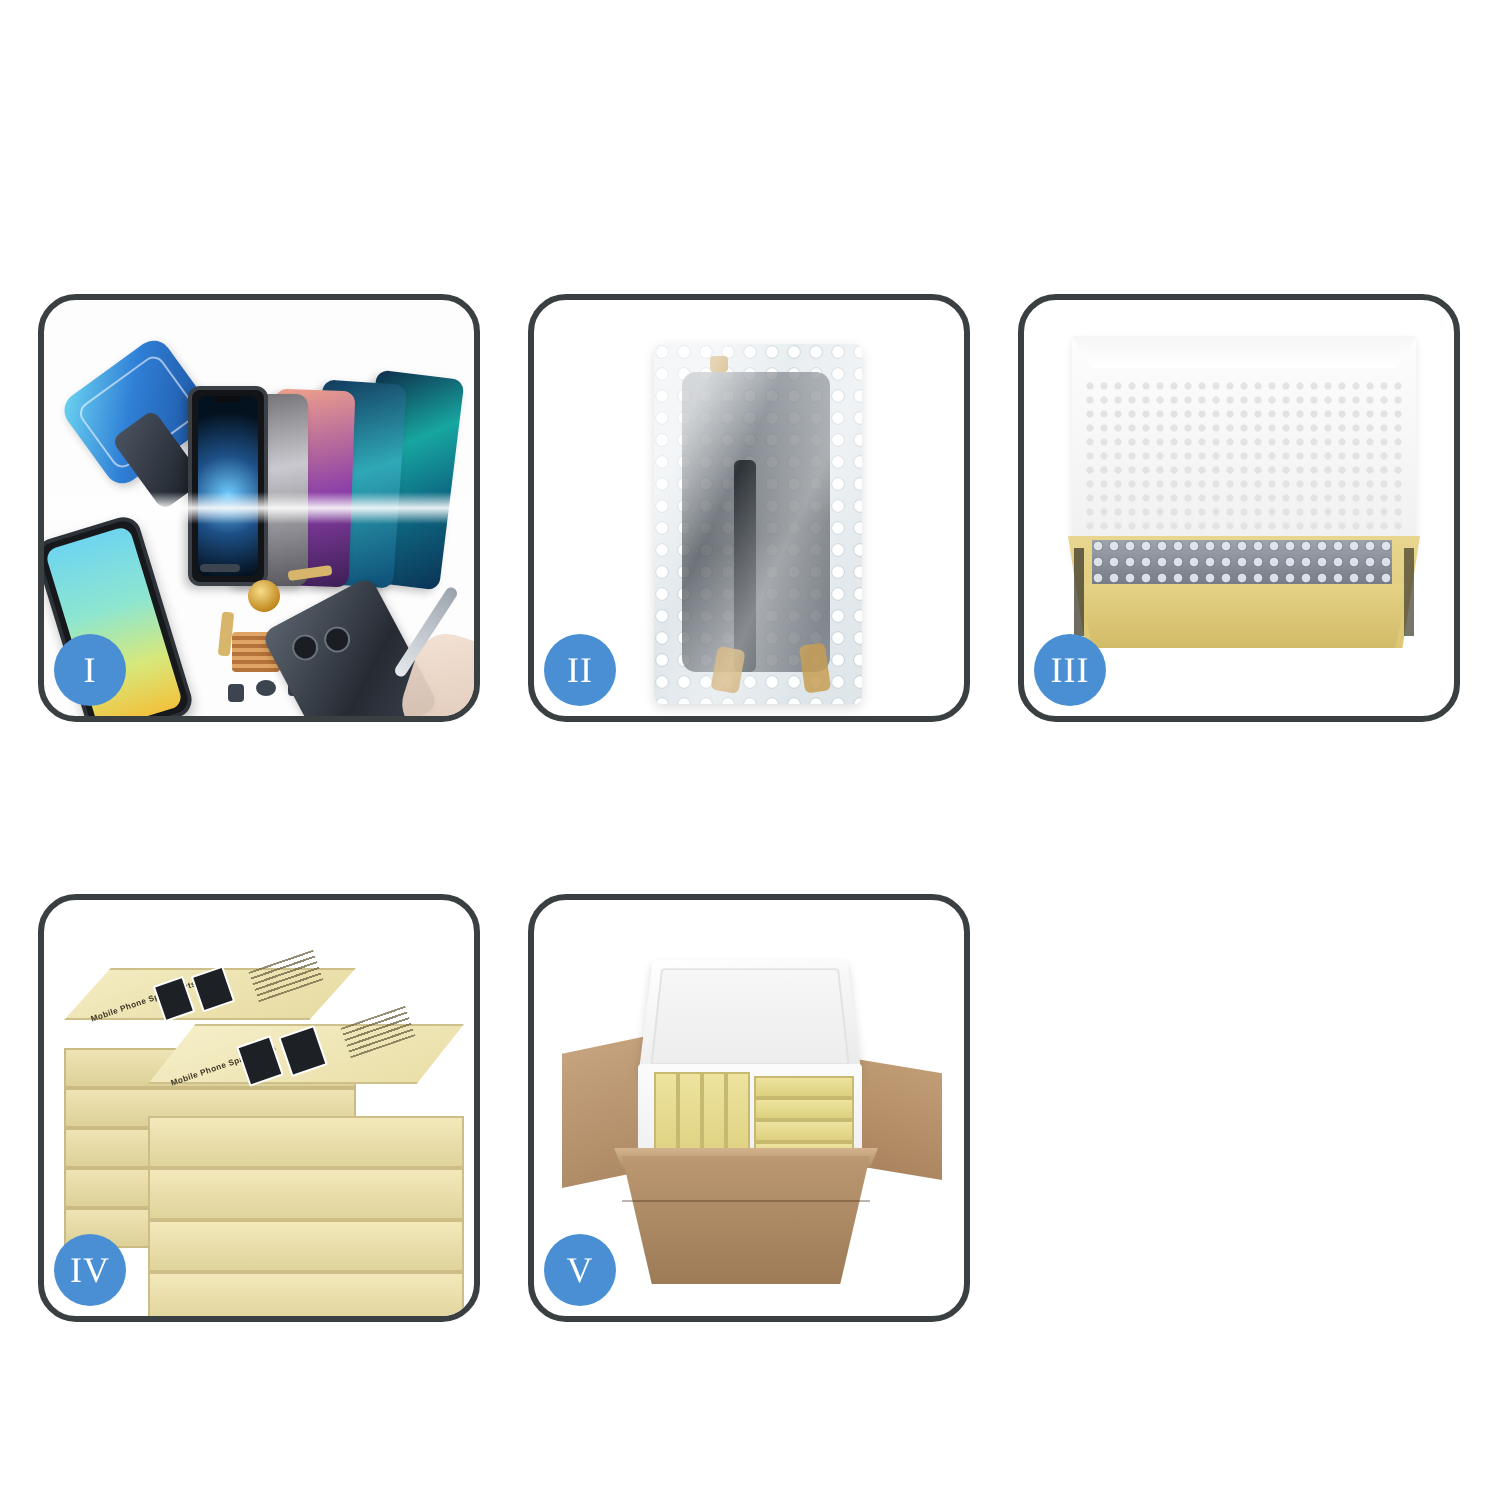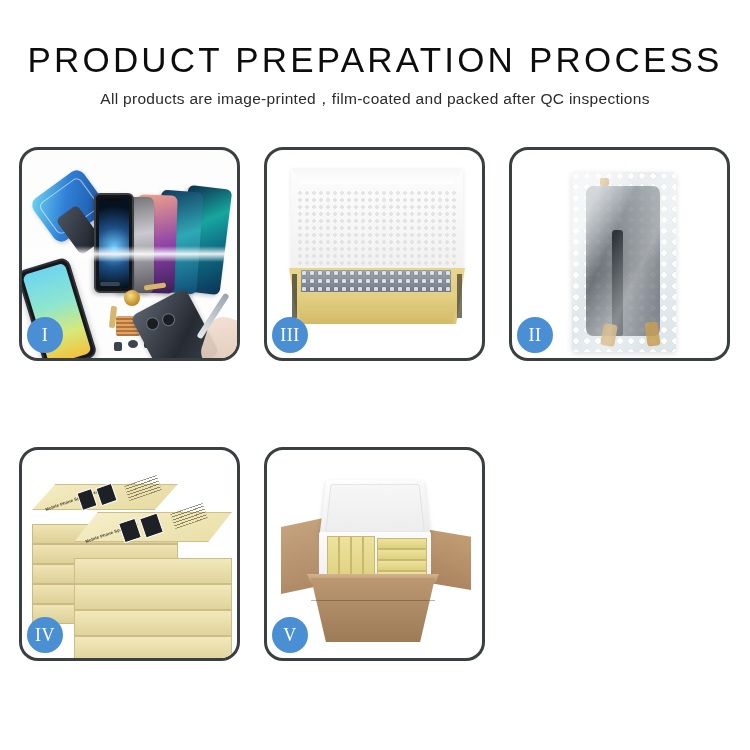--- a/index.html
+++ b/index.html
@@ -176,24 +176,20 @@
   .p6 .tape{position:absolute;left:78px;top:32px;width:70px;height:52px;
         background:linear-gradient(170deg,#d4b590,#c1a078);
         clip-path:polygon(10% 0,24% 0,100% 44%,86% 50%);opacity:.85;}
   .p6 .seal{position:absolute;background:#a3805b;opacity:.85;}
 </style>
 </head>
 <body>
 
 <div class="page">
 
-  <div class="header">
-    <h1 class="title">PRODUCT PREPARATION PROCESS</h1>
-    <p class="subtitle">All products are image-printed，film-coated and packed after QC inspections</p>
-  </div>
 
   <div class="grid">
 
     <div class="panel p1">
       <div class="scene">
         <div class="bluefilm"></div>
         <div class="darkph"></div>
         <div class="fan">
           <div class="ph ph-e"></div>
           <div class="ph ph-d"></div>
@@ -218,45 +214,45 @@
         <div class="housing">
           <div class="lens" style="left:10px;top:10px;"></div>
           <div class="lens" style="left:26px;top:14px;"></div>
         </div>
         <div class="hand"></div>
         <div class="driver"></div>
       </div>
       <div class="badge">I</div>
     </div>
 
+    <div class="panel p2">
+      <div class="scene">
+        <div class="bag">
+          <div class="inner"></div>
+          <div class="strip"></div>
+          <div class="gold1"></div>
+          <div class="gold2"></div>
+          <div class="tab"></div>
+          <div class="sheen"></div>
+        </div>
+      </div>
+      <div class="badge">II</div>
+    </div>
+
     <div class="panel p3">
       <div class="scene">
         <div class="lid"></div>
         <div class="foam"></div>
         <div class="tray"></div>
         <div class="bubwrap"></div>
         <div class="trayfront"></div>
         <div class="edgeL"></div>
         <div class="edgeR"></div>
       </div>
       <div class="badge">III</div>
-    </div>
-
-    <div class="panel p2">
-      <div class="scene">
-        <div class="bag">
-          <div class="inner"></div>
-          <div class="strip"></div>
-          <div class="gold1"></div>
-          <div class="gold2"></div>
-          <div class="tab"></div>
-          <div class="sheen"></div>
-        </div>
-      </div>
-      <div class="badge">II</div>
     </div>
 
     <div class="panel p4">
       <div class="scene">
         <div class="backstack">
           <div class="bs" style="top:26px;"></div>
           <div class="bs" style="top:46px;"></div>
           <div class="bs" style="top:66px;"></div>
           <div class="bs" style="top:86px;"></div>
           <div class="bs" style="top:106px;"></div>

